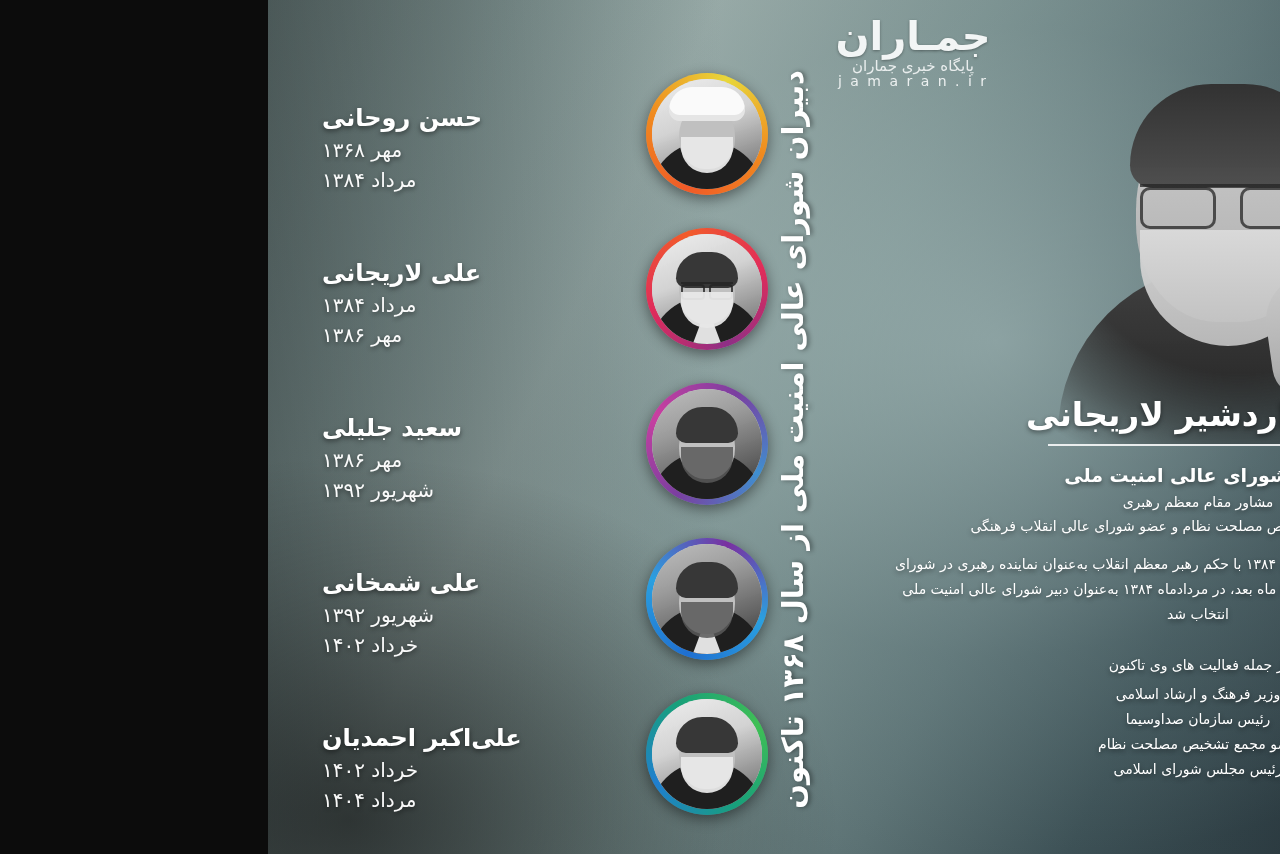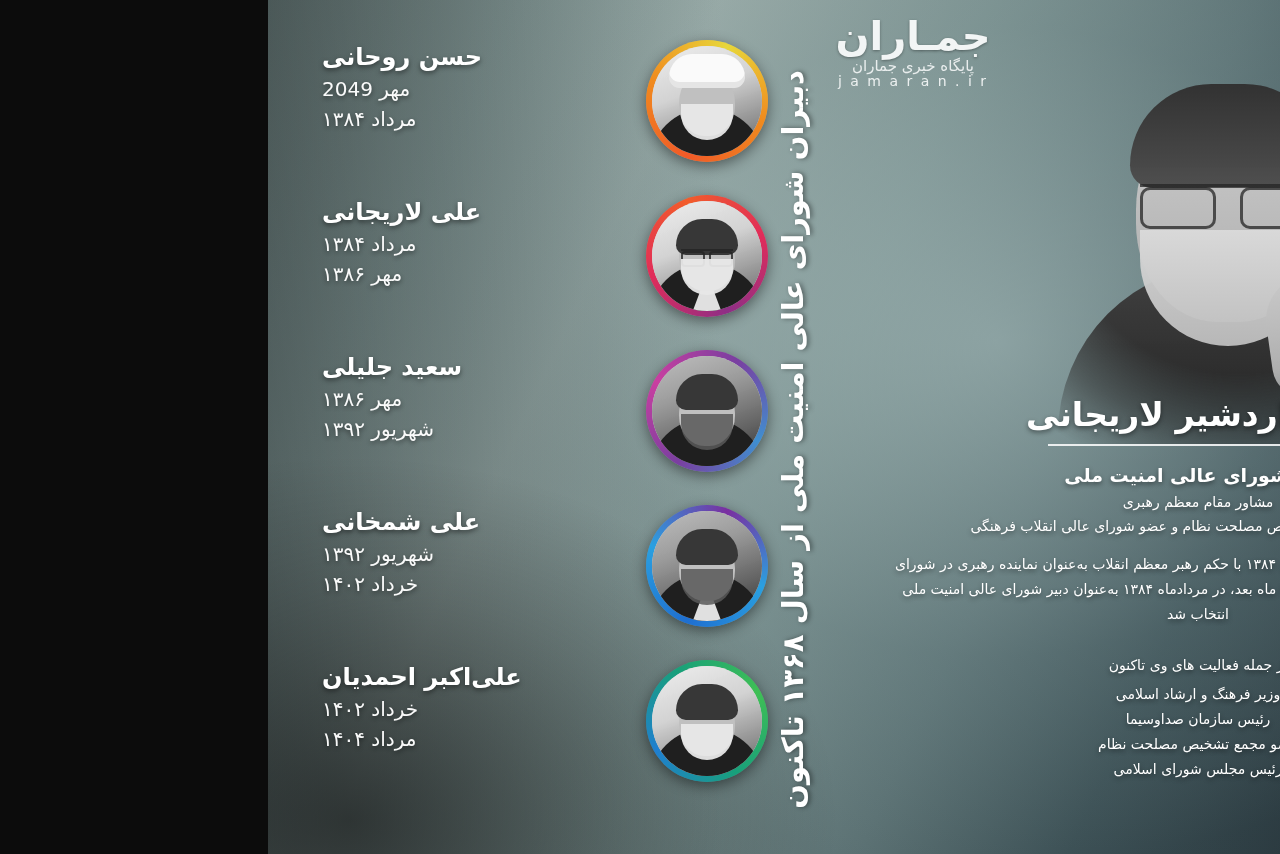--- a/index.html
+++ b/index.html
@@ -96,21 +96,21 @@
     position: absolute;
     top: 40px;
     left: 40px;
     width: 460px;
     z-index: 4;
   }
   .tl-row {
     position: relative;
     height: 155px;
     display: flex;
-    align-items: flex-start;
+    align-items: flex-end;
   }
   .avatar-wrap {
     position: relative;
     width: 122px;
     height: 122px;
     flex: 0 0 122px;
     margin-left: 18px;
   }
   .ring {
     position: absolute;
@@ -415,21 +415,21 @@
             <div class="bg-room"></div>
             <div class="shoulders"></div>
             <div class="head"></div>
             <div class="turban"></div>
             <div class="beard white"></div>
           </div>
         </div>
       </div>
       <div class="tl-text">
         <div class="tl-name">حسن روحانی</div>
-        <div class="tl-from">مهر 2049</div>
+        <div class="tl-from">مهر ۱۳۶۸</div>
         <div class="tl-to">مرداد ۱۳۸۴</div>
       </div>
     </div>
 
     <div class="tl-row">
       <div class="avatar-wrap">
         <div class="ring" style="background: conic-gradient(from 160deg, #8e2f86, #e02c5a, #f25c2a, #e02c5a, #8e2f86);"></div>
         <div class="photo">
           <div class="face">
             <div class="bg-room"></div>

